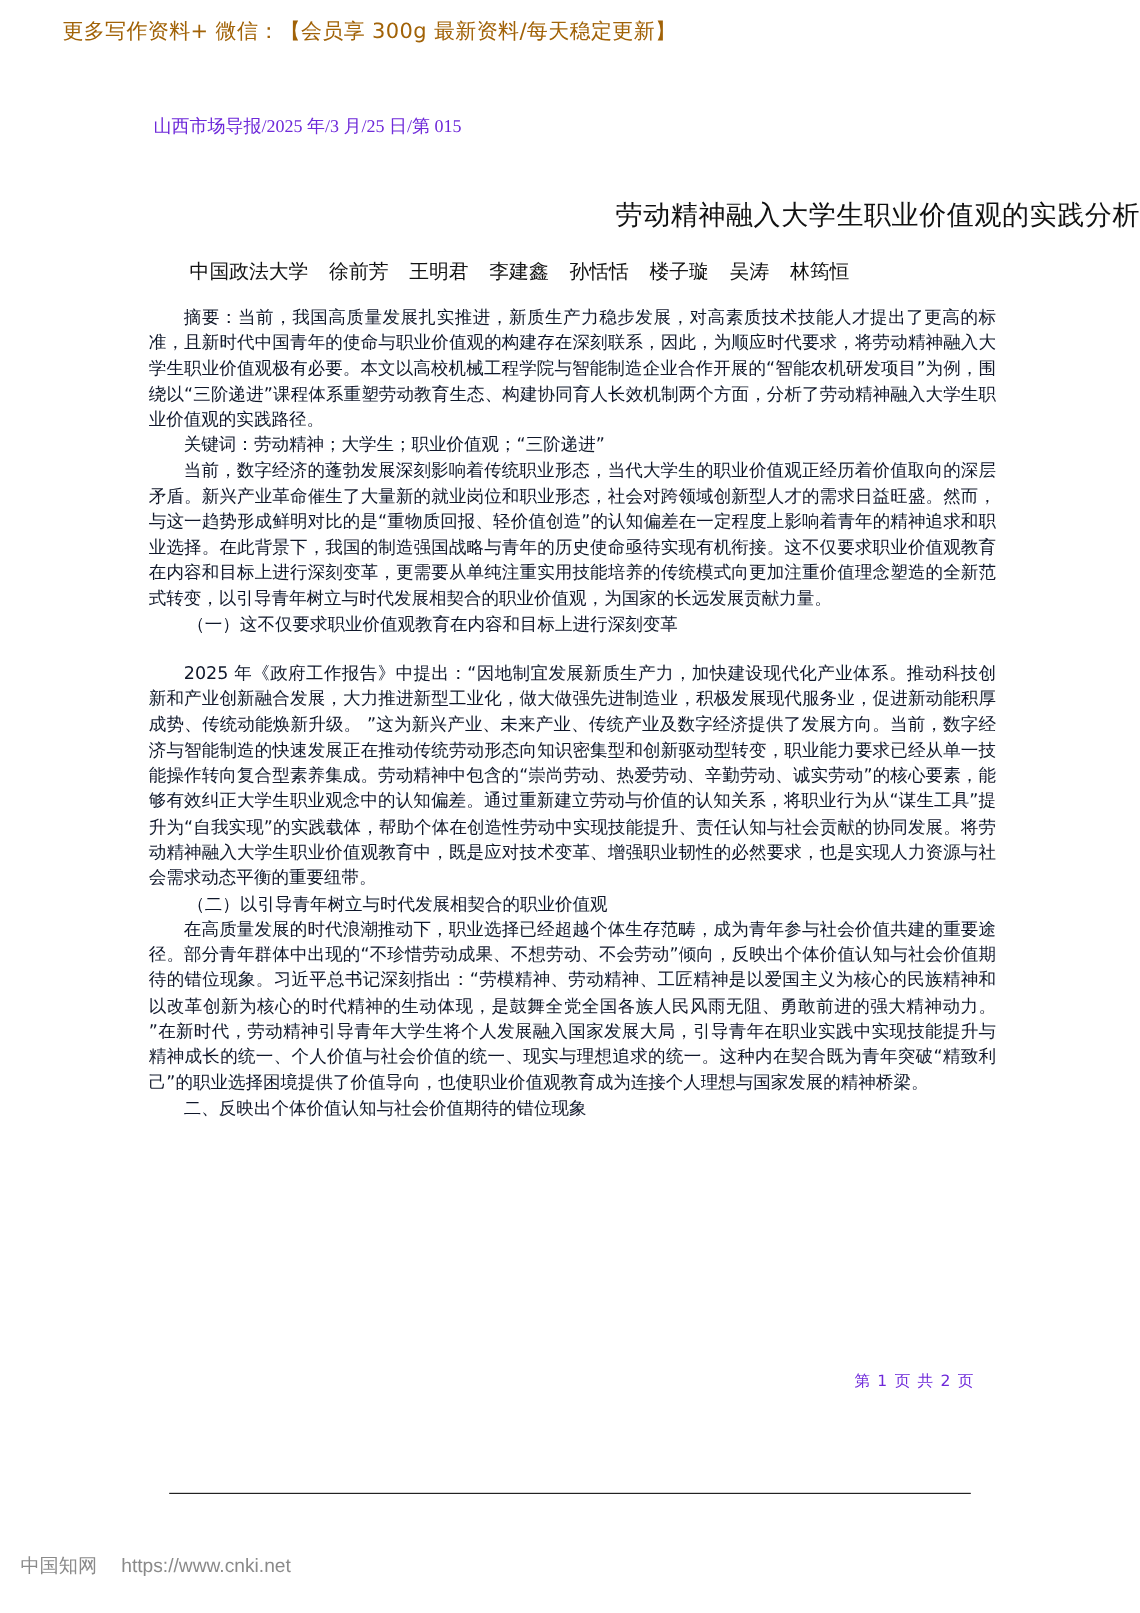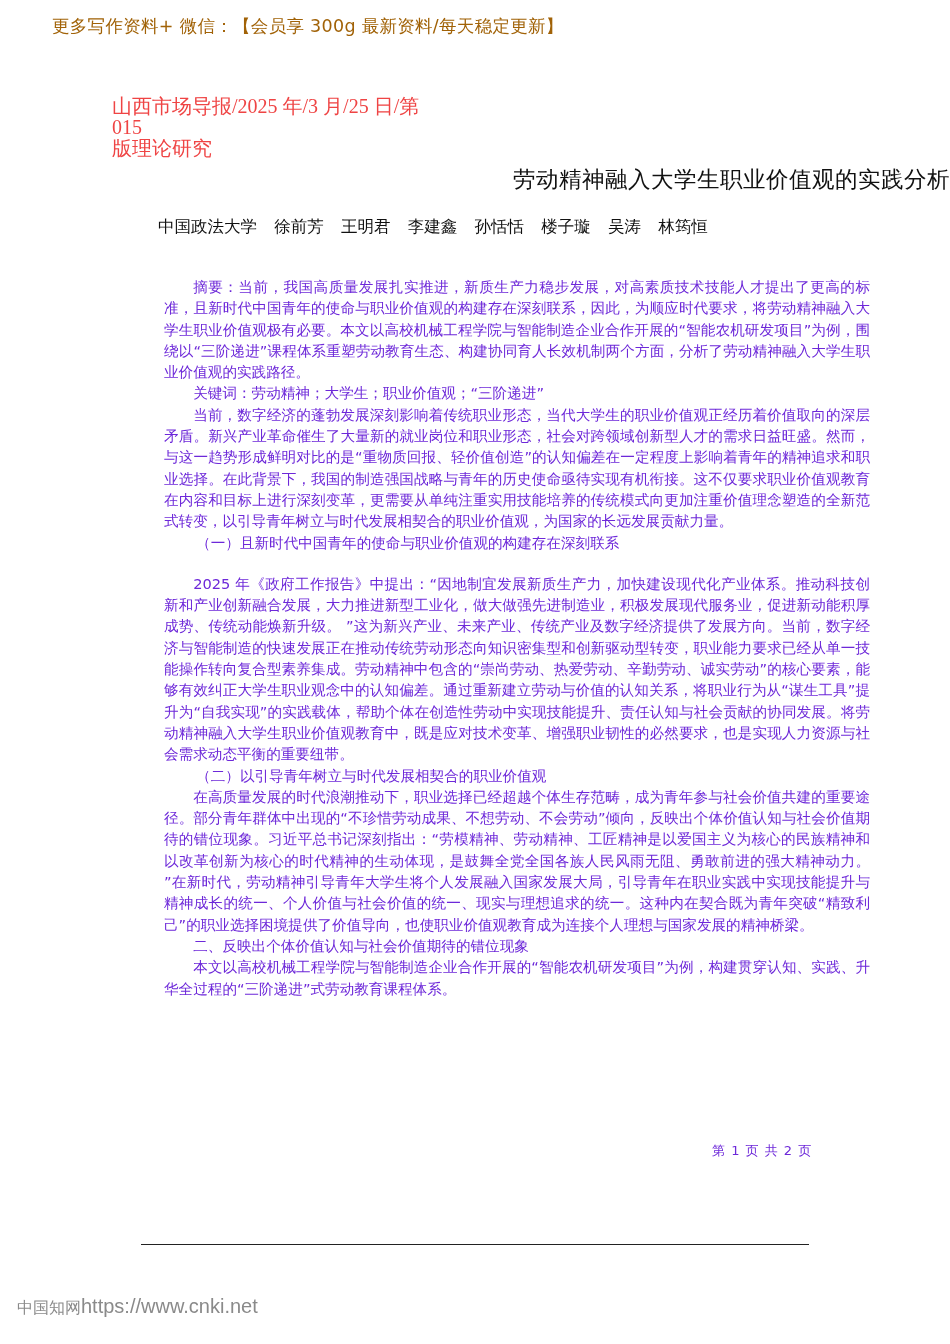--- a/index.html
+++ b/index.html
@@ -19,26 +19,26 @@
       position: absolute;
       left: 52px;
       top: 14px;
       font-size: 17.5px;
       color: #a16207;
       letter-spacing: 0.3px;
       white-space: nowrap;
     }
     .source-line {
       position: absolute;
-      left: 112px;
+      left: 128px;
       top: 96px;
       width: 320px;
-      font-size: 20px;
+      font-size: 15px;
       line-height: 21px;
-      color: #ef4444;
+      color: #6d28d9;
     }
     .source-line .serif {
       font-family: "Liberation Serif", "DejaVu Serif", serif;
     }
     .article-title {
       position: absolute;
       left: 0;
       top: 164px;
       width: 950px;
       text-align: right;
@@ -55,27 +55,26 @@
       white-space: nowrap;
       word-spacing: 0;
     }
     .authors span {
       margin-right: 12px;
       text-align: right;
     }
     .body-text {
       position: absolute;
       left: 124px;
-      top: 276px;
+      top: 254px;
       width: 706px;
       font-size: 14.6px;
       line-height: 21.3px;
-      color: #6d28d9;
+      color: #0f172a;
       text-align: justify;
-      margin-left: 40px;
     }
     .body-text p {
       margin: 0;
       text-indent: 2em;
     }
     .body-text p.heading {
       text-indent: 2em;
     }
     .body-text p.subheading {
       text-indent: 2.2em;
@@ -101,58 +100,57 @@
     }
     .cnki-watermark {
       position: absolute;
       left: 17px;
       top: 1295px;
       font-size: 16px;
       color: #8a8a8a;
       white-space: nowrap;
     }
     .cnki-watermark .url {
+      margin-left: 20px;
       font-family: "Liberation Sans", "DejaVu Sans", sans-serif;
-      font-size: 20px;
+      font-size: 16px;
     }
   </style>
 </head>
 <body>
 
 <div class="promo-banner">更多写作资料+ 微信：【会员享 300g 最新资料/每天稳定更新】</div>
 
 <div class="source-line">
   <div class="serif">山西市场导报/2025 年/3 月/25 日/第 015</div>
-  <div>版理论研究</div>
 </div>
 
 <div class="article-title">劳动精神融入大学生职业价值观的实践分析</div>
 
 <div class="authors">
   <span>中国政法大学</span>
   <span>徐前芳</span>
   <span>王明君</span>
   <span>李建鑫</span>
   <span>孙恬恬</span>
   <span>楼子璇</span>
   <span>吴涛</span>
   <span>林筠恒</span>
 </div>
 
 <div class="body-text">
   <p>摘要：当前，我国高质量发展扎实推进，新质生产力稳步发展，对高素质技术技能人才提出了更高的标准，且新时代中国青年的使命与职业价值观的构建存在深刻联系，因此，为顺应时代要求，将劳动精神融入大学生职业价值观极有必要。本文以高校机械工程学院与智能制造企业合作开展的“智能农机研发项目”为例，围绕以“三阶递进”课程体系重塑劳动教育生态、构建协同育人长效机制两个方面，分析了劳动精神融入大学生职业价值观的实践路径。</p>
   <p>关键词：劳动精神；大学生；职业价值观；“三阶递进”</p>
   <p>当前，数字经济的蓬勃发展深刻影响着传统职业形态，当代大学生的职业价值观正经历着价值取向的深层矛盾。新兴产业革命催生了大量新的就业岗位和职业形态，社会对跨领域创新型人才的需求日益旺盛。然而，与这一趋势形成鲜明对比的是“重物质回报、轻价值创造”的认知偏差在一定程度上影响着青年的精神追求和职业选择。在此背景下，我国的制造强国战略与青年的历史使命亟待实现有机衔接。这不仅要求职业价值观教育在内容和目标上进行深刻变革，更需要从单纯注重实用技能培养的传统模式向更加注重价值理念塑造的全新范式转变，以引导青年树立与时代发展相契合的职业价值观，为国家的长远发展贡献力量。</p>
-  <p class="subheading">（一）且新时代中国青年的使命与职业价值观的构建存在深刻联系</p>
+  <p class="subheading">（一）这不仅要求职业价值观教育在内容和目标上进行深刻变革</p>
   <div class="gap"></div>
   <p>2025 年《政府工作报告》中提出：“因地制宜发展新质生产力，加快建设现代化产业体系。推动科技创新和产业创新融合发展，大力推进新型工业化，做大做强先进制造业，积极发展现代服务业，促进新动能积厚成势、传统动能焕新升级。 ”这为新兴产业、未来产业、传统产业及数字经济提供了发展方向。当前，数字经济与智能制造的快速发展正在推动传统劳动形态向知识密集型和创新驱动型转变，职业能力要求已经从单一技能操作转向复合型素养集成。劳动精神中包含的“崇尚劳动、热爱劳动、辛勤劳动、诚实劳动”的核心要素，能够有效纠正大学生职业观念中的认知偏差。通过重新建立劳动与价值的认知关系，将职业行为从“谋生工具”提升为“自我实现”的实践载体，帮助个体在创造性劳动中实现技能提升、责任认知与社会贡献的协同发展。将劳动精神融入大学生职业价值观教育中，既是应对技术变革、增强职业韧性的必然要求，也是实现人力资源与社会需求动态平衡的重要纽带。</p>
   <p class="subheading">（二）以引导青年树立与时代发展相契合的职业价值观</p>
   <p>在高质量发展的时代浪潮推动下，职业选择已经超越个体生存范畴，成为青年参与社会价值共建的重要途径。部分青年群体中出现的“不珍惜劳动成果、不想劳动、不会劳动”倾向，反映出个体价值认知与社会价值期待的错位现象。习近平总书记深刻指出：“劳模精神、劳动精神、工匠精神是以爱国主义为核心的民族精神和以改革创新为核心的时代精神的生动体现，是鼓舞全党全国各族人民风雨无阻、勇敢前进的强大精神动力。 ”在新时代，劳动精神引导青年大学生将个人发展融入国家发展大局，引导青年在职业实践中实现技能提升与精神成长的统一、个人价值与社会价值的统一、现实与理想追求的统一。这种内在契合既为青年突破“精致利己”的职业选择困境提供了价值导向，也使职业价值观教育成为连接个人理想与国家发展的精神桥梁。</p>
   <p class="heading">二、反映出个体价值认知与社会价值期待的错位现象</p>
-  <p>本文以高校机械工程学院与智能制造企业合作开展的“智能农机研发项目”为例，构建贯穿认知、实践、升华全过程的“三阶递进”式劳动教育课程体系。</p>
 </div>
 
 <div class="page-number">第 1 页 共 2 页</div>
 
 <div class="footer-rule"></div>
 
 <div class="cnki-watermark">
   <span>中国知网</span><span class="url">https://www.cnki.net</span>
 </div>
 

